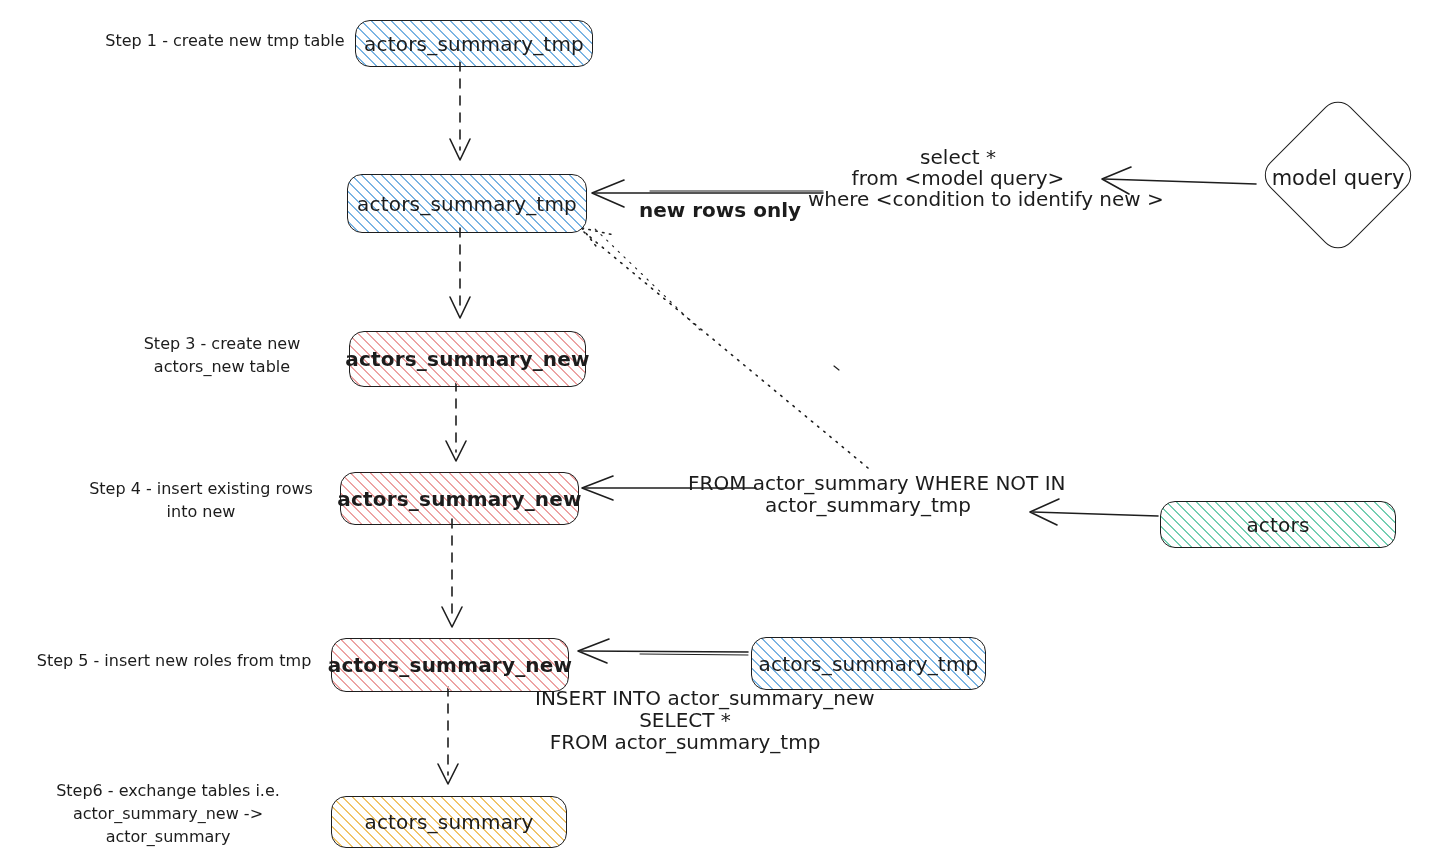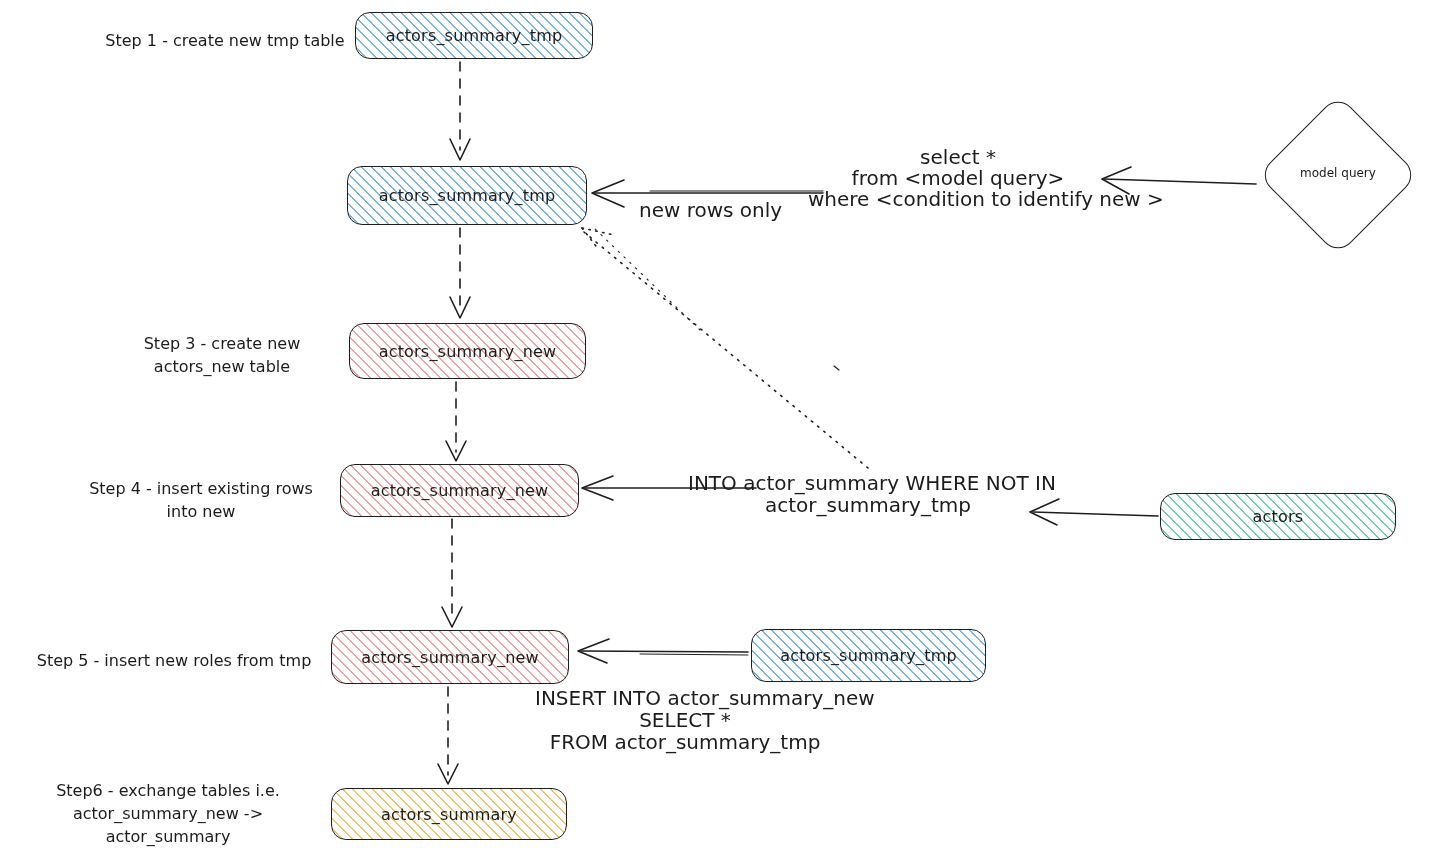--- a/index.html
+++ b/index.html
@@ -15,60 +15,61 @@
   #connector-layer { position: absolute; left: 0; top: 0; }
 
   .box {
     position: absolute;
     box-sizing: border-box;
     border: 1.7px solid #1e1e1e;
     border-radius: 15px;
     display: flex;
     align-items: center;
     justify-content: center;
-    font-size: 16px;
+    font-size: 20px;
     letter-spacing: 0.2px;
     white-space: nowrap;
+    margin-top: 8px;
   }
   .hatch-blue   { background-image: repeating-linear-gradient(45deg, var(--blue-hatch,   #7ab4e3) 0 1.4px, transparent 1.4px 7px); }
-  .hatch-red    { background-image: repeating-linear-gradient(45deg, var(--red-hatch,    #eda3a3) 0 1.4px, transparent 1.4px 7px); }
+  .hatch-red    { background-image: repeating-linear-gradient(45deg, var(--red-hatch,    #eda3a3) 0 1.4px, transparent 1.4px 7px); font-weight: bold; }
   .hatch-green  { background-image: repeating-linear-gradient(45deg, var(--green-hatch,  #74cfb2) 0 1.4px, transparent 1.4px 7px); }
   .hatch-yellow { background-image: repeating-linear-gradient(45deg, var(--yellow-hatch, #f0c469) 0 1.4px, transparent 1.4px 7px); }
 
   .step-label {
     position: absolute;
     text-align: center;
     font-size: 16px;
     line-height: 23px;
   }
   .annotation {
     position: absolute;
     text-align: center;
     font-size: 20px;
     line-height: 22px;
     white-space: nowrap;
   }
-  .annotation.left-align { text-align: center; }
+  .annotation.left-align { text-align: center; font-weight: bold; }
 
   #model-query-diamond-shape {
     position: absolute;
     left: 1281px; top: 118px;
     width: 114px; height: 114px;
     box-sizing: border-box;
     border: 1.7px solid #1e1e1e;
     border-radius: 18px;
     transform: rotate(45deg);
     background: #ffffff;
   }
   #model-query-label {
     position: absolute;
     left: 1258px; top: 166px;
     width: 160px;
     text-align: center;
-    font-size: 12px;
+    font-size: 21px;
   }
 </style>
 </head>
 <body>
 
 <div id="canvas">
 
   <svg id="connector-layer" width="1432" height="850" viewBox="0 0 1432 850">
     <g stroke="#1e1e1e" fill="none" stroke-width="1.6" stroke-linecap="round" stroke-linejoin="round">
 
@@ -193,21 +194,21 @@
     <div>select *</div>
     <div>from &lt;model query&gt;</div>
     <div>where &lt;condition to identify new &gt;</div>
   </div>
 
   <div class="annotation left-align" style="left:639px; top:199px;">
     <div>new rows only</div>
   </div>
 
   <div class="annotation" style="left:688px; top:472px; width:360px;">
-    <div>INTO actor_summary WHERE NOT IN</div>
+    <div>FROM actor_summary WHERE NOT IN</div>
     <div>actor_summary_tmp</div>
   </div>
 
   <div class="annotation" style="left:535px; top:687px; width:300px;">
     <div>INSERT INTO actor_summary_new</div>
     <div>SELECT *</div>
     <div>FROM actor_summary_tmp</div>
   </div>
 
 </div>

